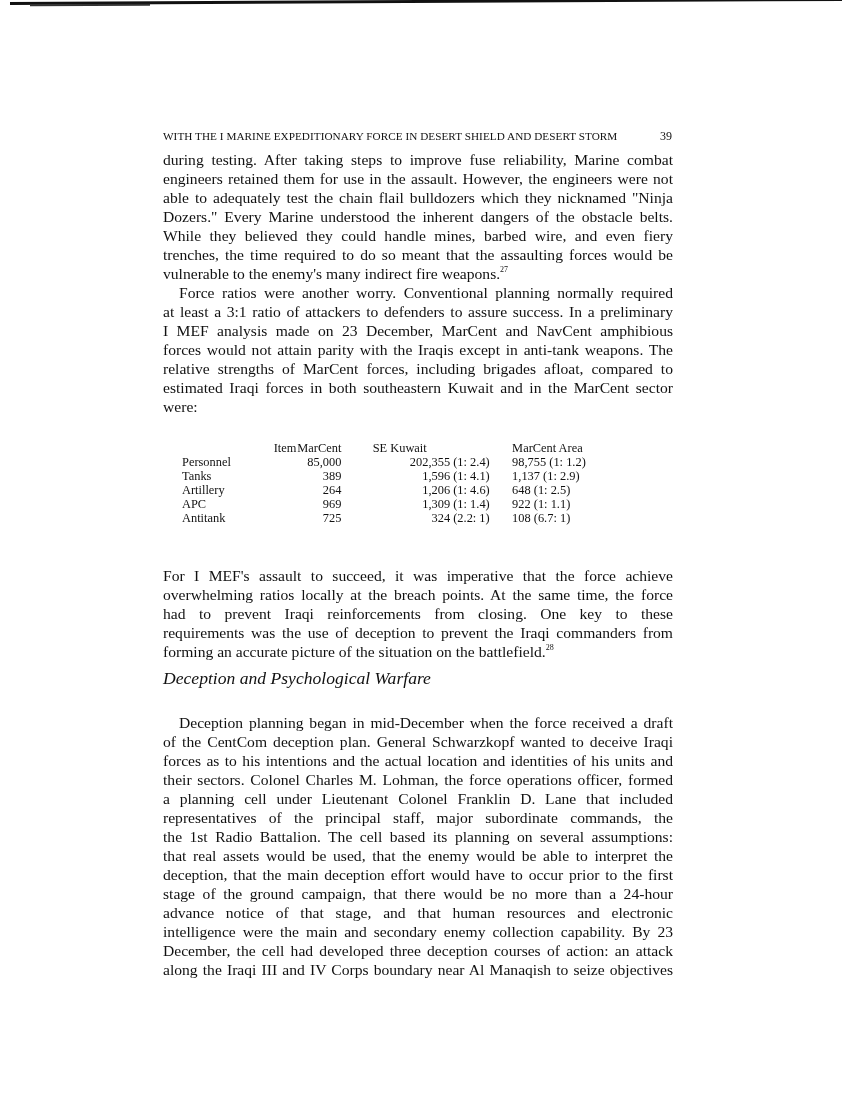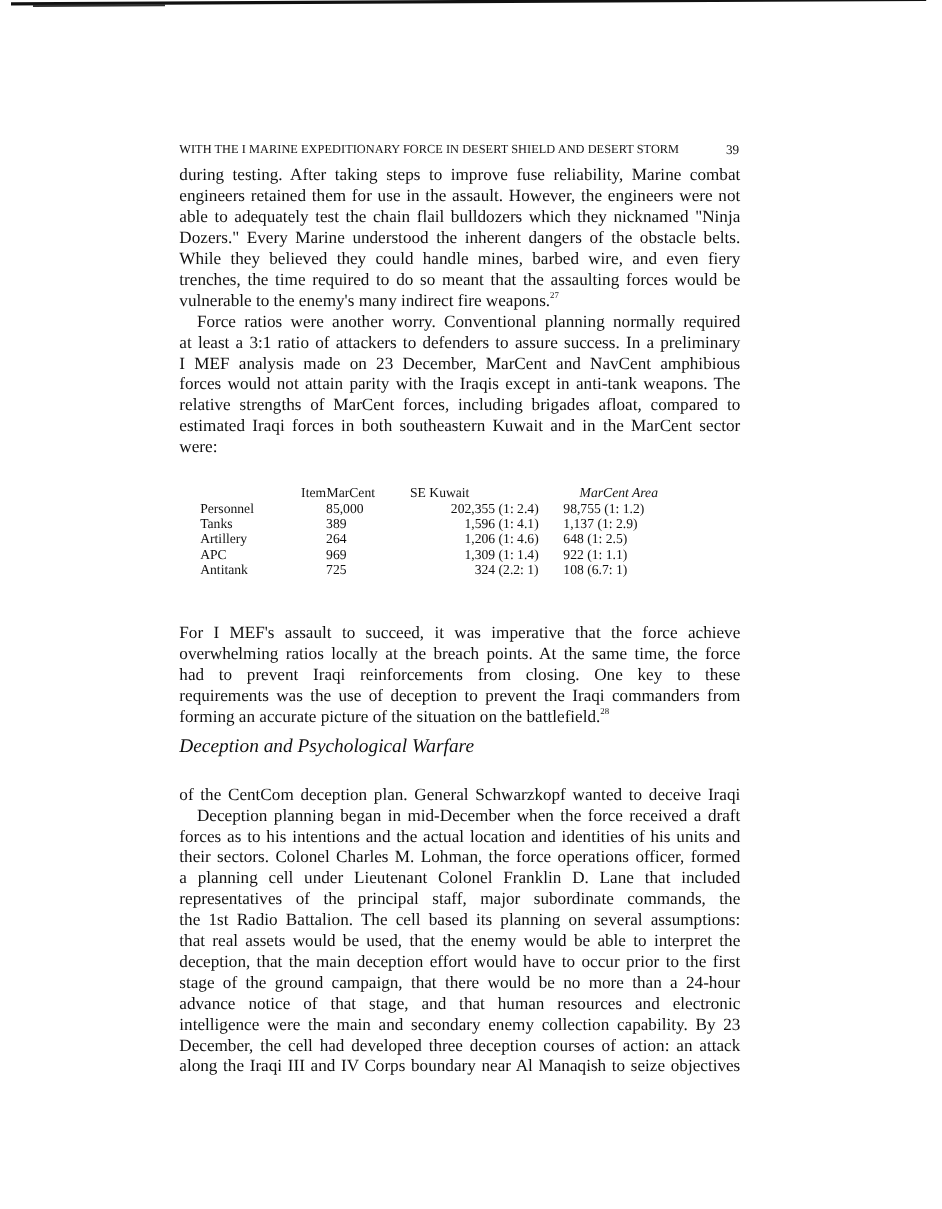--- a/index.html
+++ b/index.html
@@ -86,27 +86,27 @@
     line-height: 14px;
   }
   table.strengths th, table.strengths td {
     padding: 0;
     font-weight: normal;
     white-space: nowrap;
     height: 14px;
   }
   .c-item { width: 112px; text-align: left; padding-left: 19px !important; }
   .c-item-h { width: 112px; text-align: right; padding-left: 29px !important; }
-  .c-marcent { width: 45px; }
+  .c-marcent { width: 45px; text-align: right; }
   .c-gap1 { width: 35px; }
   .c-kuwait { width: 118px; text-align: left; }
   .c-kuwait-h { width: 118px; text-align: left; }
   .c-gap2 { width: 24px; }
   .c-area { width: 104px; text-align: left; }
-  .c-area-h { width: 104px; text-align: center; font-style: italic; }
+  .c-area-h { width: 104px; text-align: left; }
   .kw-inner {
     display: inline-block;
     width: 117px;
     text-align: right;
   }
   .section-heading {
     position: absolute;
     left: 163px;
     top: 667px;
     width: 510px;
@@ -214,22 +214,22 @@
   <span class="line">For I MEF's assault to succeed, it was imperative that the force achieve</span>
   <span class="line">overwhelming ratios locally at the breach points.  At the same time, the force</span>
   <span class="line">had to prevent Iraqi reinforcements from closing.   One key to these</span>
   <span class="line">requirements was the use of deception to prevent the Iraqi commanders from</span>
   <span class="line last"><span>forming an accurate picture of the situation on the battlefield.</span><sup>28</sup></span>
 </div>
 
 <div class="section-heading">Deception and Psychological Warfare</div>
 
 <div class="block" style="top:713px;">
+  <span class="line indent">Deception planning began in mid-December when the force received a draft</span>
   <span class="line">of the CentCom deception plan.  General Schwarzkopf wanted to deceive Iraqi</span>
-  <span class="line indent">Deception planning began in mid-December when the force received a draft</span>
   <span class="line">forces as to his intentions and the actual location and identities of his units and</span>
   <span class="line">their sectors.  Colonel Charles M. Lohman, the force operations officer, formed</span>
   <span class="line">a planning cell under Lieutenant Colonel Franklin D. Lane that included</span>
   <span class="line">representatives of the principal staff, major subordinate commands, the</span>
   <span class="line">the 1st Radio Battalion.  The cell based its planning on several assumptions:</span>
   <span class="line">that real assets would be used, that the enemy would be able to interpret the</span>
   <span class="line">deception, that the main deception effort would have to occur prior to the first</span>
   <span class="line">stage of the ground campaign, that there would be no more than a 24-hour</span>
   <span class="line">advance notice of that stage, and that  human resources and electronic</span>
   <span class="line">intelligence were the main and secondary enemy collection capability.  By 23</span>

